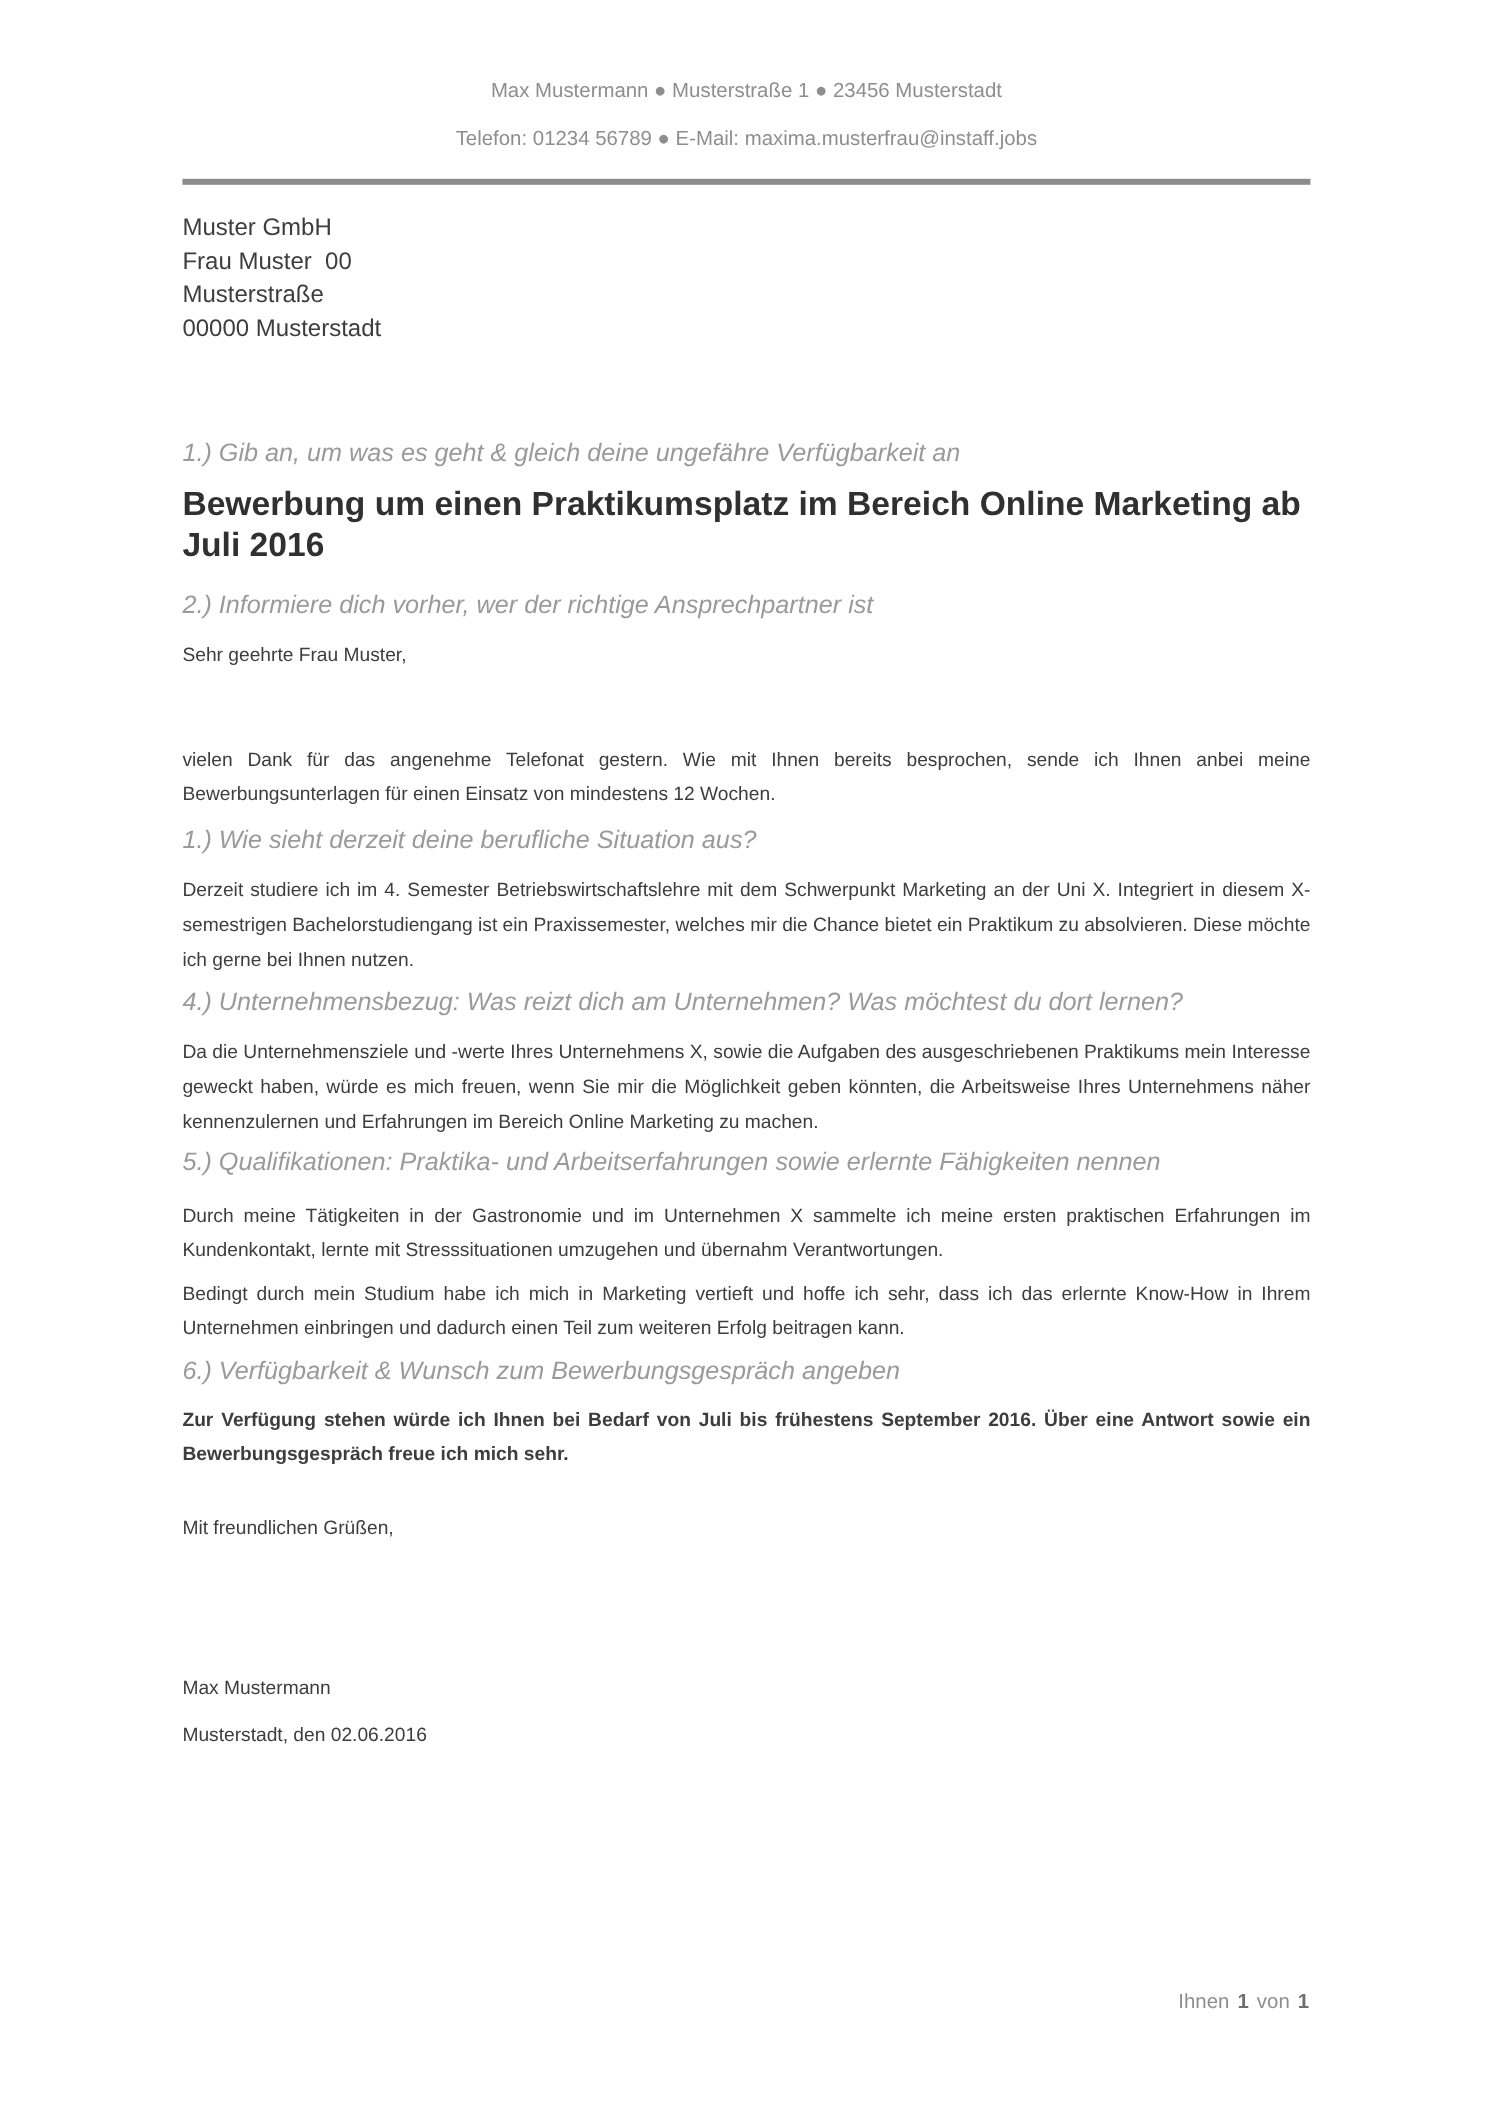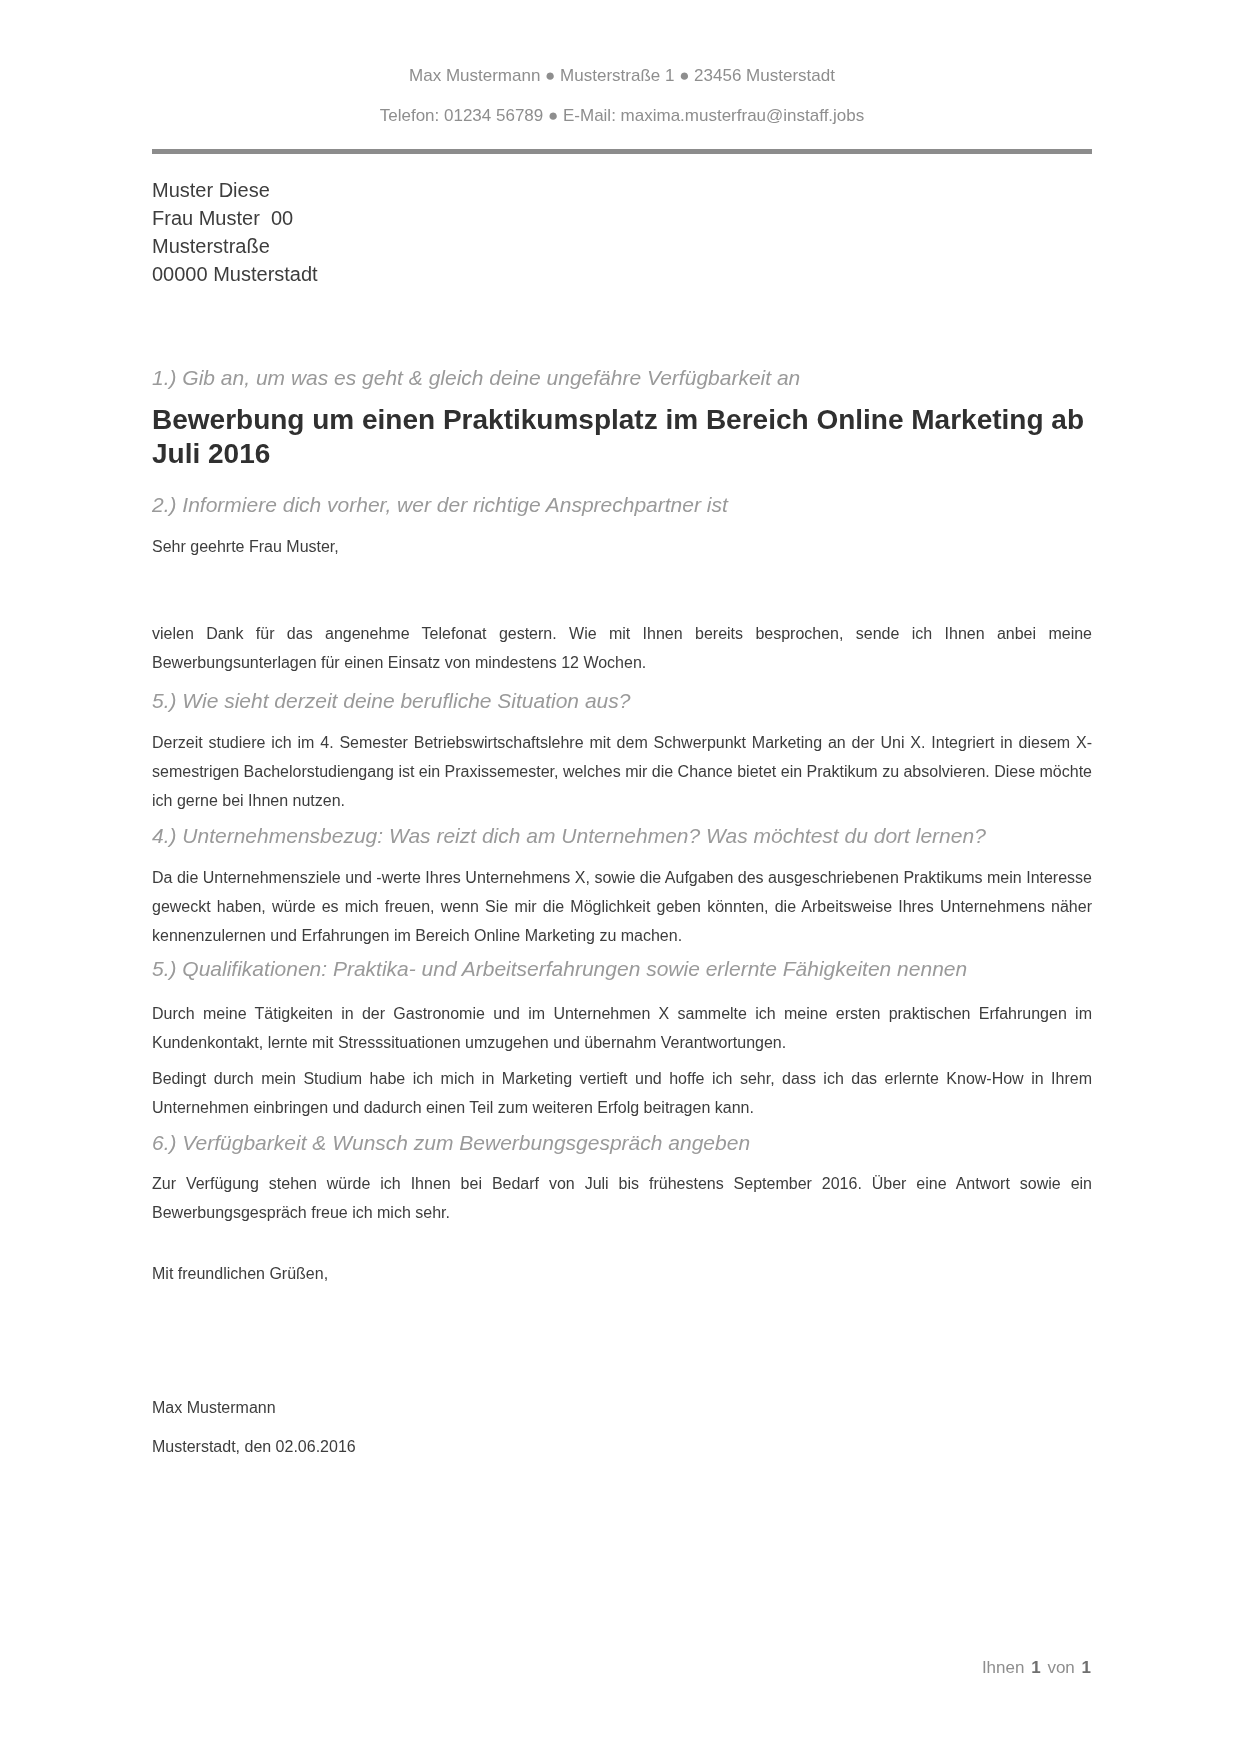--- a/index.html
+++ b/index.html
@@ -72,21 +72,21 @@
     line-height: 29px;
     color: #3d3d3d;
     text-align: justify;
   }
   .salutation { margin-top: 14px; text-align: left; }
   .p1 { margin-top: 58px; }
   .p2 { margin-top: 14px; }
   .p3 { margin-top: 14px; }
   .p4 { margin-top: 17px; }
   .p5 { margin-top: 7px; }
-  .p6 { margin-top: 13px; }
+  .p6 { margin-top: 13px; font-weight: bold; }
   .closing { margin-top: 32px; text-align: left; }
   .sig-name { margin-top: 105px; text-align: left; }
   .sig-date { margin-top: 10px; text-align: left; }
   
   .footer {
     position: absolute;
     top: 1656px;
     left: 152px;
     width: 940px;
     text-align: right;
@@ -104,37 +104,37 @@
 <body>
 
 <div class="page">
   <div class="content">
 
     <div class="hdr-line hdr-line1">Max Mustermann ● Musterstraße 1 ● 23456 Musterstadt</div>
     <div class="hdr-line hdr-line2">Telefon: 01234 56789 ● E-Mail: maxima.musterfrau@instaff.jobs</div>
     <hr class="hdr-rule">
 
     <div class="address">
-      <div class="addr-line">Muster Diese</div>
+      <div class="addr-line">Muster GmbH</div>
       <div class="addr-line">Frau Muster  00</div>
       <div class="addr-line">Musterstraße</div>
       <div class="addr-line">00000 Musterstadt</div>
     </div>
 
     <div class="hint hint1">1.) Gib an, um was es geht &amp; gleich deine ungefähre Verfügbarkeit an</div>
 
     <div class="subject">Bewerbung um einen Praktikumsplatz im Bereich Online Marketing ab Juli 2016</div>
 
     <div class="hint hint2">2.) Informiere dich vorher, wer der richtige Ansprechpartner ist</div>
 
     <div class="para salutation">Sehr geehrte Frau Muster,</div>
 
     <div class="para p1">vielen Dank für das angenehme Telefonat gestern. Wie mit Ihnen bereits besprochen, sende ich Ihnen anbei meine Bewerbungsunterlagen für einen Einsatz von mindestens 12 Wochen.</div>
 
-    <div class="hint hint3">5.) Wie sieht derzeit deine berufliche Situation aus?</div>
+    <div class="hint hint3">1.) Wie sieht derzeit deine berufliche Situation aus?</div>
 
     <div class="para p2">Derzeit studiere ich im 4. Semester Betriebswirtschaftslehre mit dem Schwerpunkt Marketing an der Uni X. Integriert in diesem X- semestrigen Bachelorstudiengang ist ein Praxissemester, welches mir die Chance bietet ein Praktikum zu absolvieren. Diese möchte ich gerne bei Ihnen nutzen.</div>
 
     <div class="hint hint4">4.) Unternehmensbezug: Was reizt dich am Unternehmen? Was möchtest du dort lernen?</div>
 
     <div class="para p3">Da die Unternehmensziele und -werte Ihres Unternehmens X, sowie die Aufgaben des ausgeschriebenen Praktikums mein Interesse geweckt haben, würde es mich freuen, wenn Sie mir die Möglichkeit geben könnten, die Arbeitsweise Ihres Unternehmens näher kennenzulernen und Erfahrungen im Bereich Online Marketing zu machen.</div>
 
     <div class="hint hint5">5.) Qualifikationen: Praktika- und Arbeitserfahrungen sowie erlernte Fähigkeiten nennen</div>
 
     <div class="para p4">Durch meine Tätigkeiten in der Gastronomie und im Unternehmen X sammelte ich meine ersten praktischen Erfahrungen im Kundenkontakt, lernte mit Stresssituationen umzugehen und übernahm Verantwortungen.</div>

